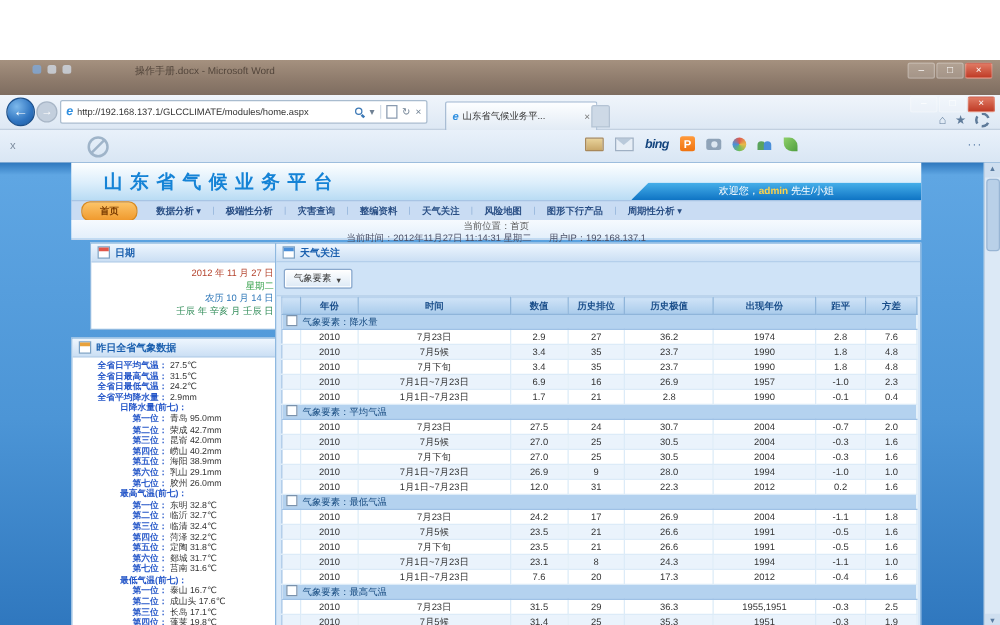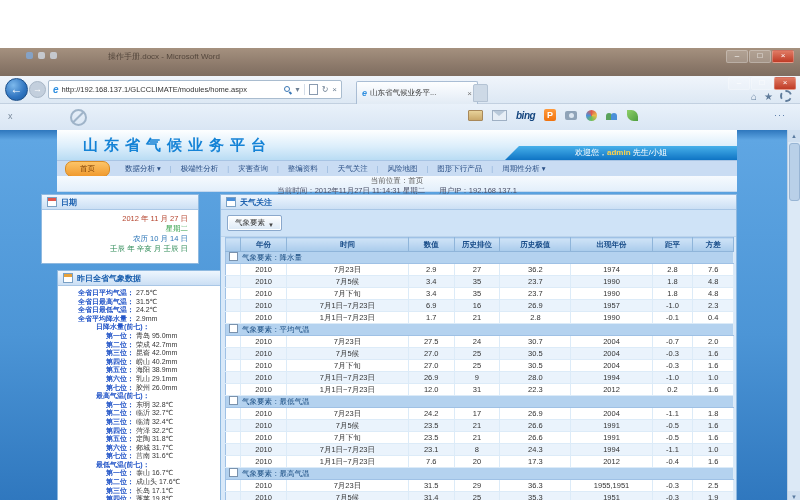--- a/index.html
+++ b/index.html
@@ -76,41 +76,41 @@
   .banner{position:absolute;left:57px;top:0;width:680px;height:30px;
     background:linear-gradient(180deg,#feffff,#dceefb 55%,#b9dcf4);}
   .page-title{position:absolute;left:26px;top:6px;font-size:15px;font-weight:bold;color:#1583d6;letter-spacing:6px;}
   .ribbon{position:absolute;left:448px;top:16px;width:232px;height:14px;
     background:linear-gradient(180deg,#47b0ea,#0f74c4);
     clip-path:polygon(14px 0,100% 0,100% 100%,0 100%);
     color:#fff;font-size:8px;line-height:14px;text-align:center;}
   .ribbon .usr{color:#ffd24a;font-weight:bold;}
   .navbar{position:absolute;left:57px;top:30px;width:680px;height:16px;background:#c9dcf3;
     border-top:1px solid #a8c4e4;display:flex;align-items:center;padding-left:8px;box-sizing:border-box;}
-  .nav-item{font-size:7.5px;font-weight:normal;color:#2a4f85;padding:0 9px;white-space:nowrap;}
+  .nav-item{font-size:7.5px;font-weight:bold;color:#2a4f85;padding:0 9px;white-space:nowrap;}
   .nav-item.active{background:linear-gradient(#fcc468,#f09a2e);color:#7a3b00;border-radius:7px;
     padding:2px 14px;margin-right:6px;border:1px solid #d98a20;}
   .nav-sep{color:#8fb0d8;font-size:7px;}
   .crumbbar{position:absolute;left:57px;top:46px;width:680px;height:16px;
     background:linear-gradient(180deg,#f6fafe,#e3effb);border-bottom:1px solid #c4d8ee;
     display:flex;align-items:center;justify-content:space-between;padding:0 8px;box-sizing:border-box;
     font-size:7.5px;color:#555;flex-direction:column;}
   .crumb-right{display:flex;gap:14px;color:#4a4f66;}
 
   
   .panel{position:absolute;background:#fff;border:1px solid #8fb9e0;box-sizing:border-box;overflow:hidden;}
   .phead{height:14px;display:flex;align-items:center;gap:4px;padding:0 5px;
     background:linear-gradient(180deg,#eef6fe,#cbdff4);border-bottom:1px solid #a9c7e6;
     font-size:8px;font-weight:bold;color:#1a5fae;}
   .pic{width:8px;height:8px;border:1px solid #7aa0c4;background:#fff;position:relative;flex:none;}
   .pic::before{content:'';position:absolute;left:0;top:0;width:8px;height:2.5px;}
   .pic.cal::before{background:#e2574a;}
   .pic.rep::before{background:#e8a23c;}
   .pic.foc::before{background:#4a8fd9;}
-  .date-panel{left:41px;top:64px;width:158px;height:70px;}
+  .date-panel{left:72px;top:64px;width:158px;height:70px;}
   .date-body{padding:4px 10px 0 0;text-align:right;}
   .date-line{font-size:7.5px;line-height:10px;font-weight:normal;}
   .dl0{color:#b5442e;} .dl1{color:#2e9e44;} .dl2{color:#2e77b8;} .dl3{color:#2e8b57;}
   .weather-panel{left:57px;top:140px;width:172px;height:233px;}
   .w-body{padding:3px 2px 0 0;}
   .w-line{font-size:7px;line-height:8.6px;white-space:nowrap;}
   .w-line .lbl{display:inline-block;width:76px;text-align:right;color:#2456c8;font-weight:bold;}
   .w-line .val{color:#333;margin-left:2px;}
   .sec-title{font-size:7px;line-height:8.6px;color:#2456c8;font-weight:bold;padding-left:38px;}
   .w-line .rank{display:inline-block;width:76px;text-align:right;color:#2456c8;font-weight:bold;}

